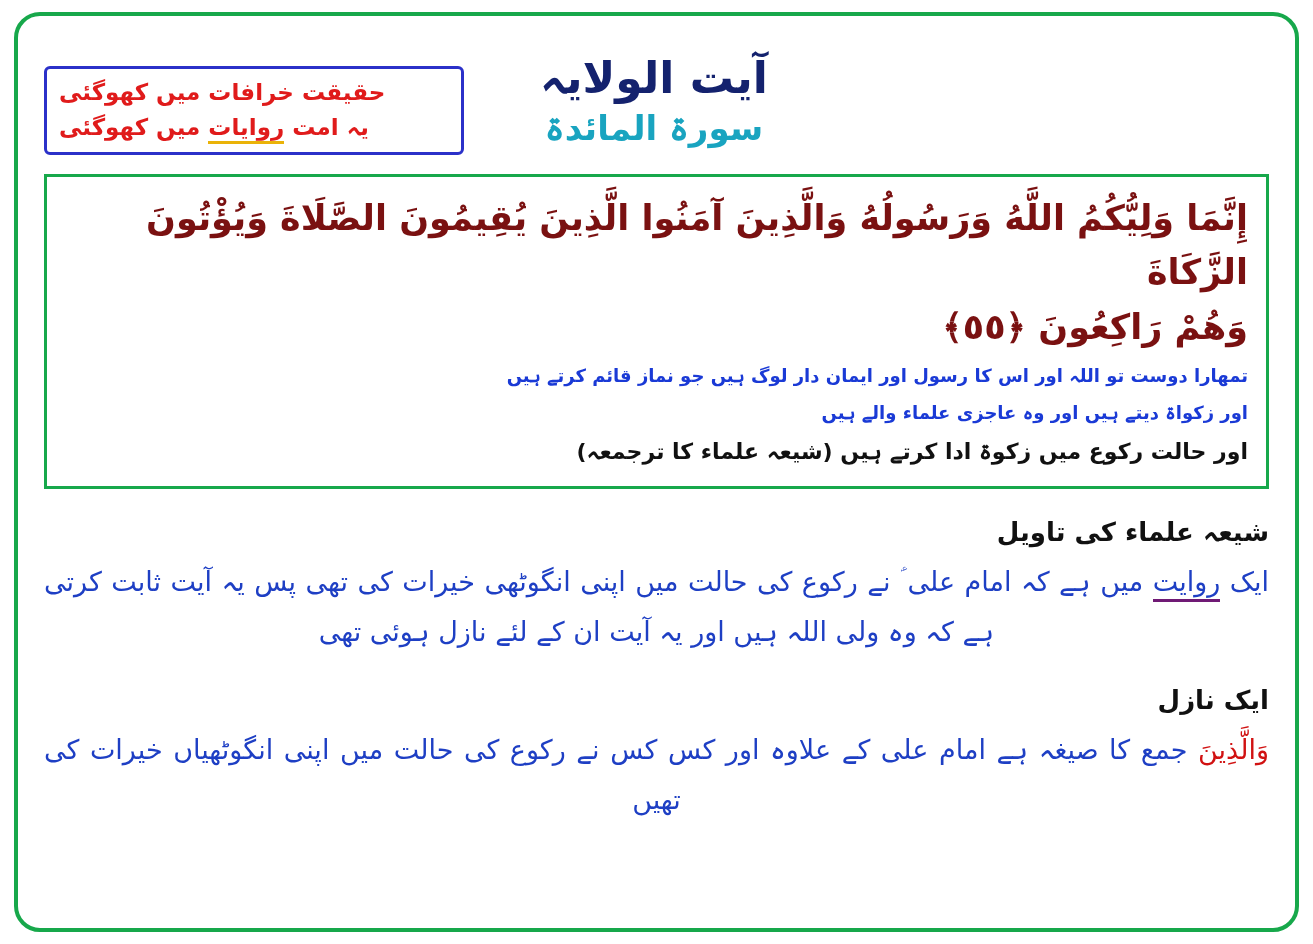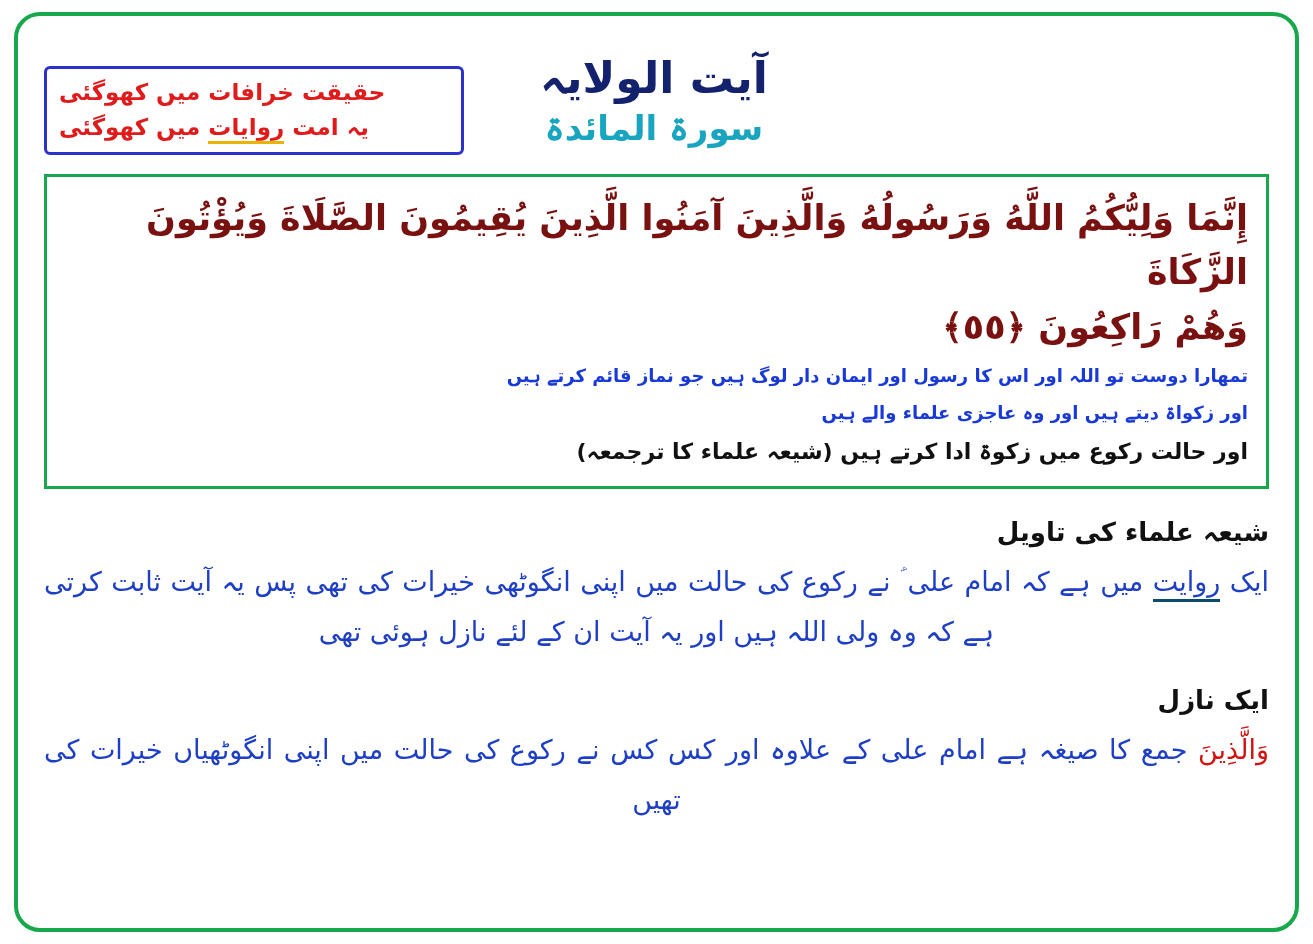--- a/index.html
+++ b/index.html
@@ -163,21 +163,21 @@
     text-align: justify;
     text-align-last: center;
   }
   .section-body.q {
     color: #1e3fc4;
   }
   .hl-red {
     color: #d11212;
   }
   .hl-underline {
-    border-bottom: 3px solid #0c4a6e;
+    border-bottom: 3px solid #701a75;
     padding-bottom: 2px;
   }
 </style>
 </head>
 <body>
 
 <div class="page">
 
   <div class="outer-frame"></div>
 

